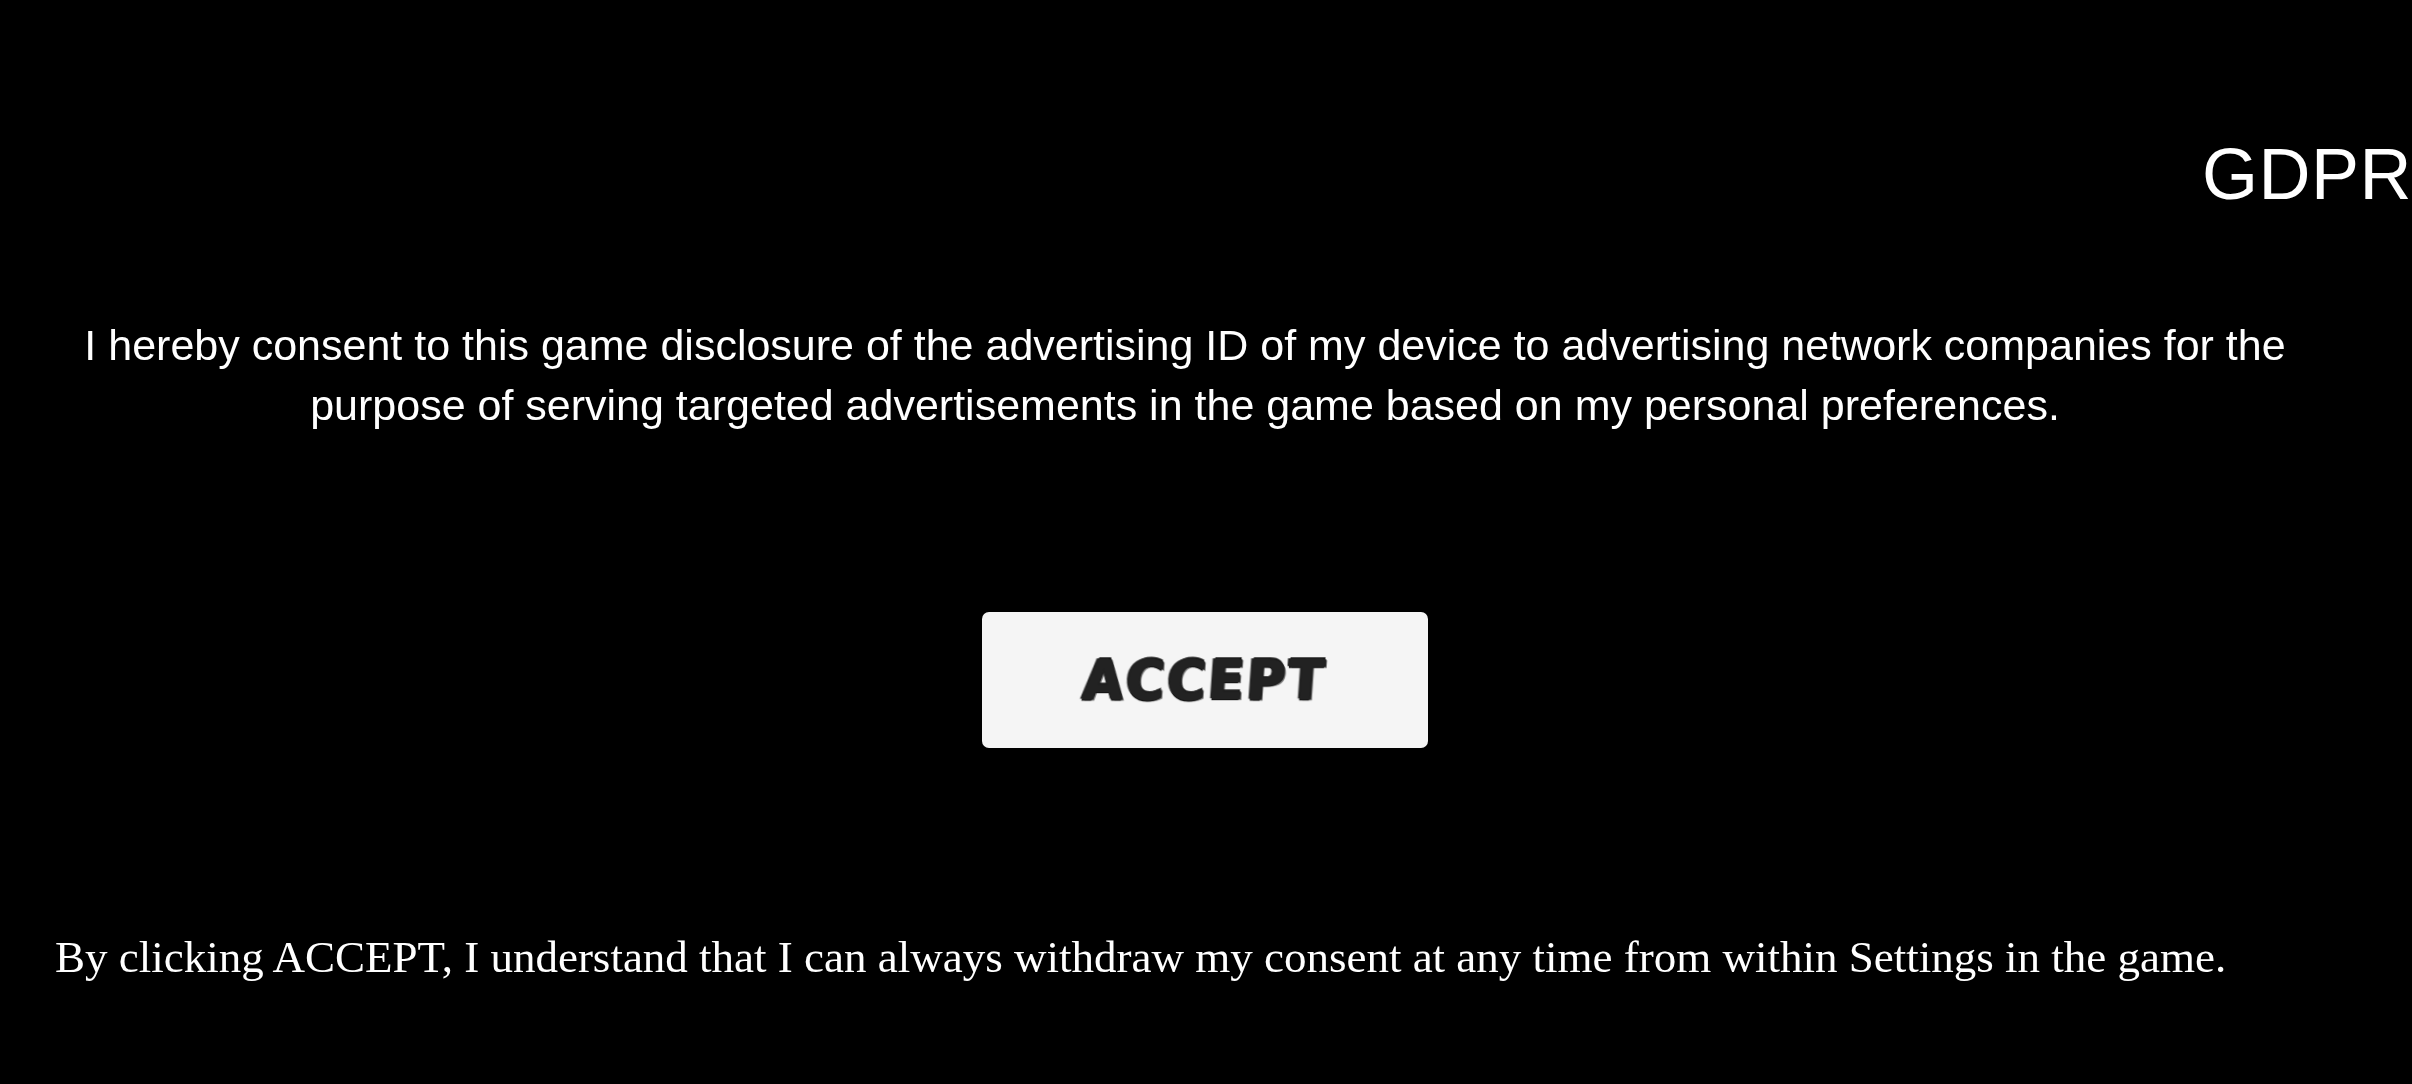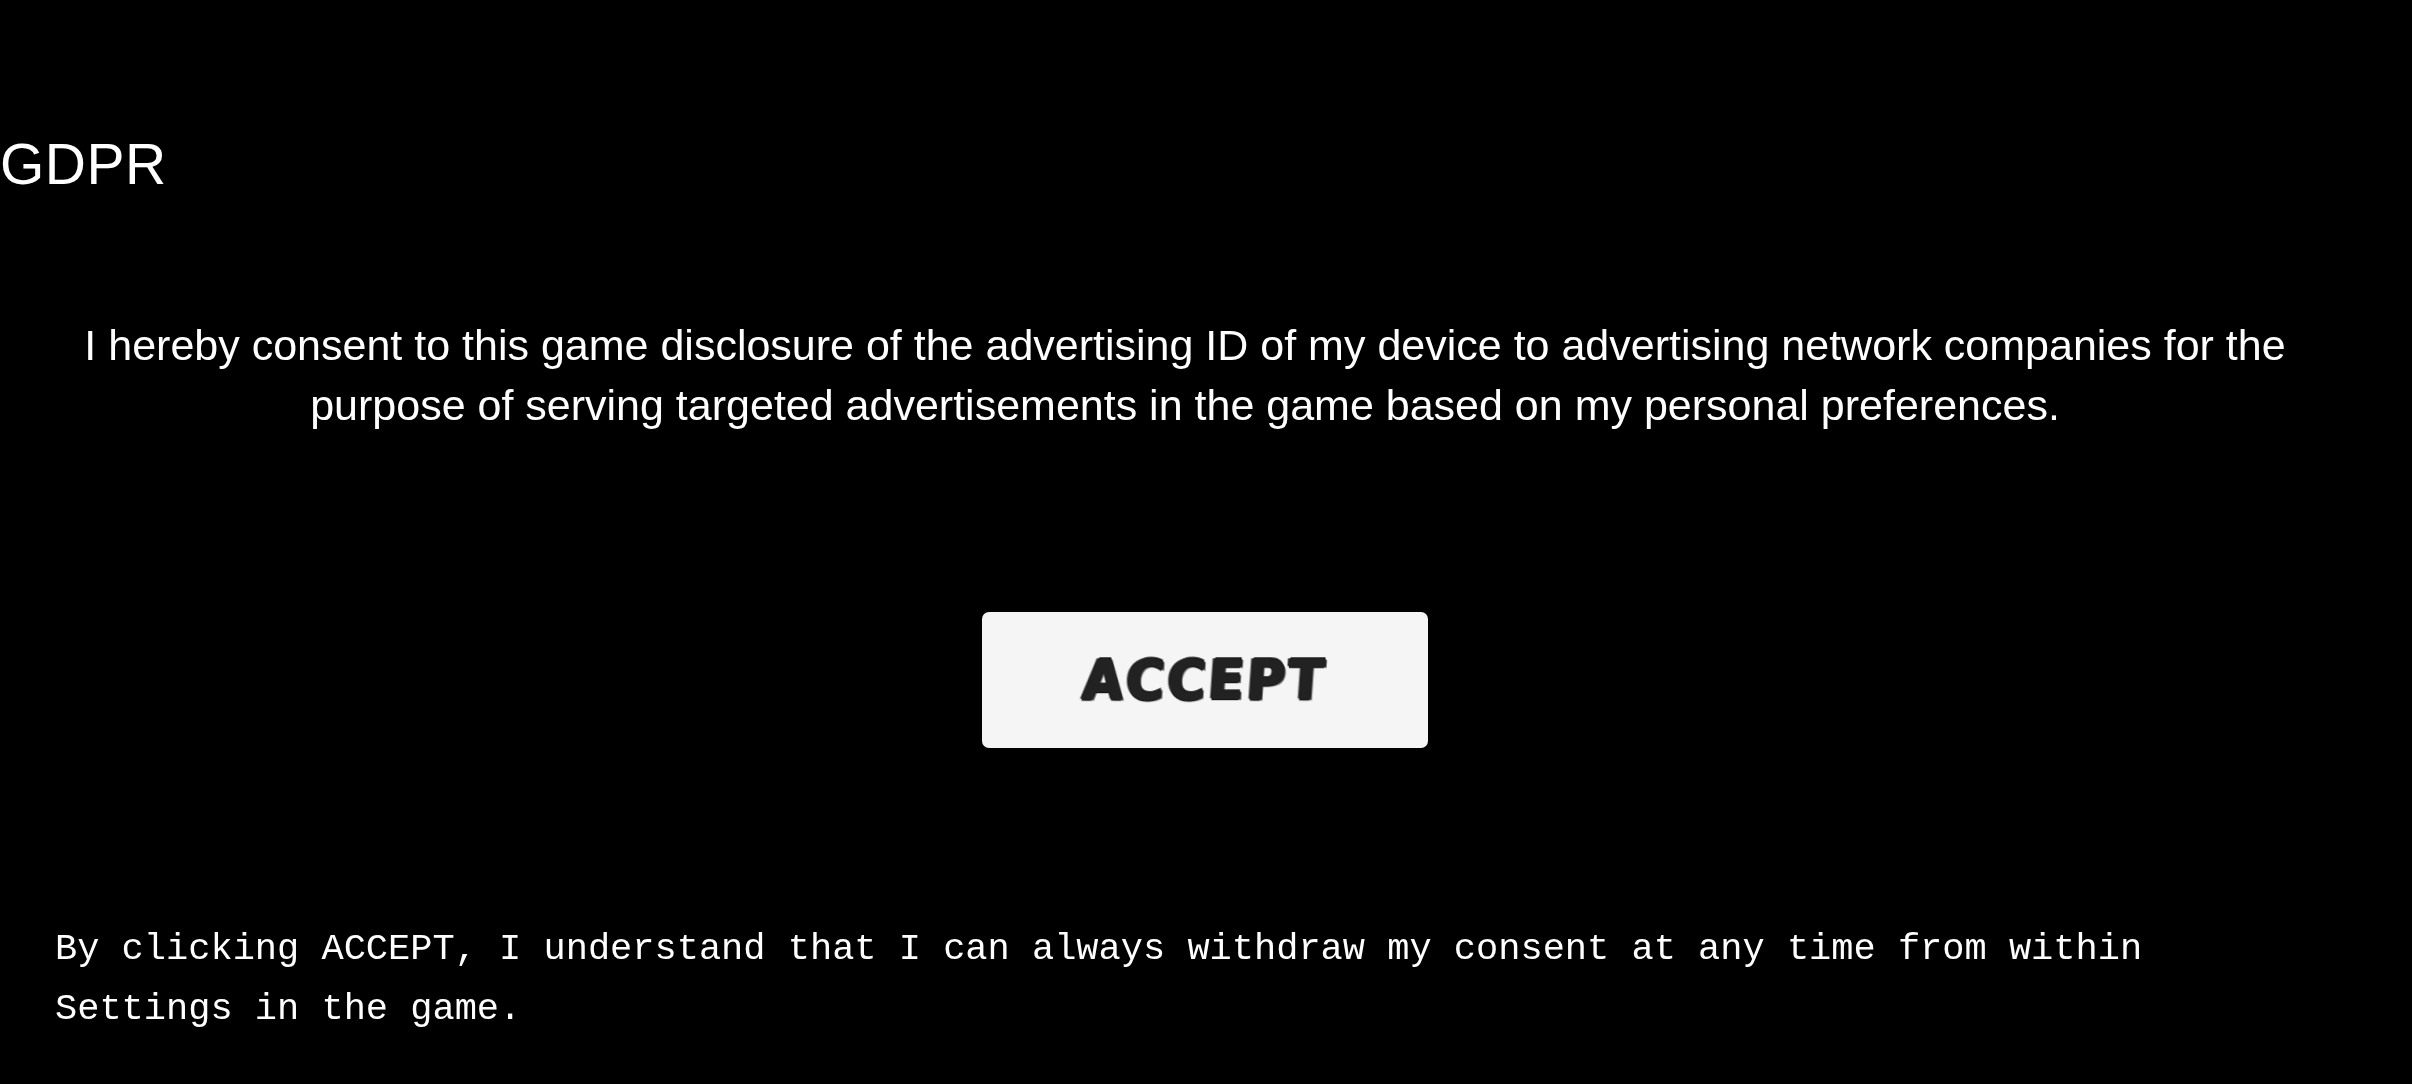--- a/index.html
+++ b/index.html
@@ -21,24 +21,24 @@
     height: 1084px;
     background: #000000;
   }
 
   
   #gdpr-title {
     position: absolute;
     top: 78px;
     left: 0;
     width: 2412px;
-    text-align: left;
+    text-align: right;
     color: #ffffff;
     font-family: "Liberation Sans", sans-serif;
-    font-size: 57px;
+    font-size: 72px;
     font-weight: 400;
     line-height: 96px;
     letter-spacing: 0.5px;
     white-space: nowrap;
   }
 
   
   #consent-paragraph {
     position: absolute;
     top: 272px;
@@ -91,22 +91,22 @@
     filter: blur(0.25px) contrast(1.35);
   }
 
   
   #withdraw-paragraph {
     position: absolute;
     top: 882px;
     left: 55px;
     width: 2260px;
     color: #ffffff;
-    font-family: Liberation Mono, monospace;
-    font-size: 37px;
+    font-family: Liberation Serif, serif;
+    font-size: 45px;
     font-weight: 400;
     line-height: 60px;
   }
 </style>
 </head>
 <body>
 
 <div id="screen">
 
   <h1 id="gdpr-title">GDPR</h1>

